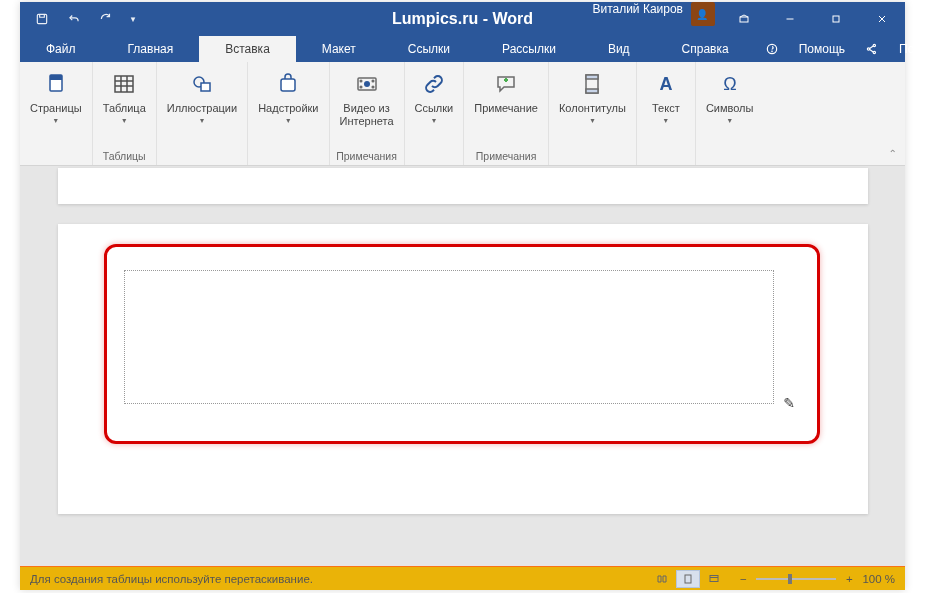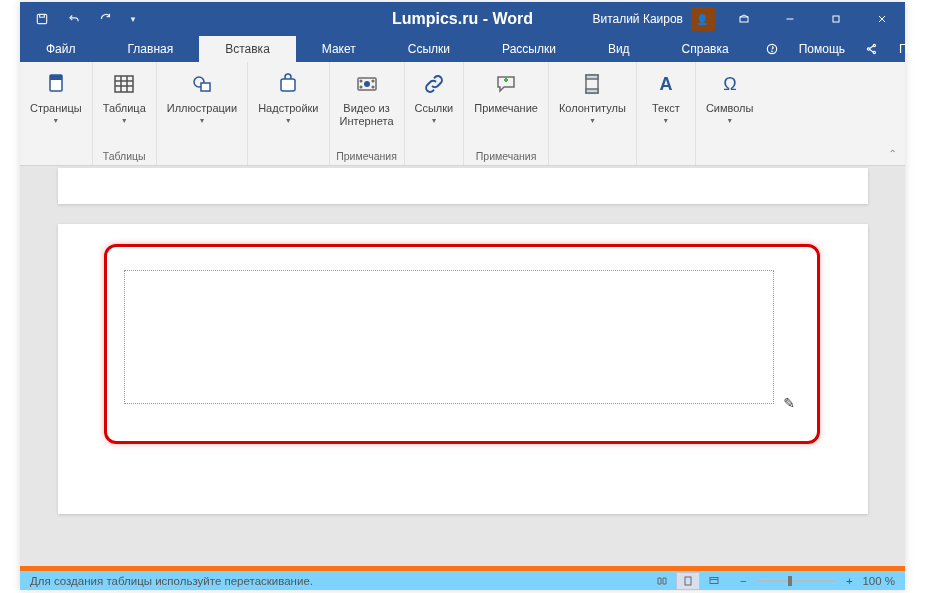--- a/index.html
+++ b/index.html
@@ -6,21 +6,21 @@
 body { background: #fff; width: 925px; height: 593px; overflow: hidden; position: relative; }
 
 .window { position: absolute; left: 20px; top: 2px; width: 885px; height: 588px; background: #fff; box-shadow: 0 0 8px rgba(0,0,0,0.15); display: flex; flex-direction: column; }
 
 
 .titlebar { height: 34px; background: #2b579a; display: flex; align-items: center; color: #fff; font-size: 12px; position: relative; }
 .qat { display: flex; align-items: center; gap: 4px; padding-left: 8px; }
 .qat-btn { width: 28px; height: 28px; display: flex; align-items: center; justify-content: center; color: #fff; opacity: 0.9; }
 .qat-btn svg { width: 14px; height: 14px; }
 .title-center { position: absolute; left: 50%; transform: translateX(-50%); white-space: nowrap; font-size: 16px; font-weight: bold; }
-.title-right { margin-left: auto; display: flex; align-items: center; height: 100%; }
+.title-right { margin-left: auto; display: flex; height: 100%; }
 .username { font-size: 12px; padding: 0 8px; }
 .avatar { width: 24px; height: 24px; background: #8b4513; border-radius: 2px; margin-right: 6px; display:flex; align-items:center; justify-content:center; font-size:10px; }
 .winbtn { width: 46px; height: 34px; display: flex; align-items: center; justify-content: center; color: #fff; }
 .winbtn svg { width: 12px; height: 12px; }
 
 
 .menubar { height: 26px; background: #2b579a; display: flex; align-items: stretch; color: #fff; font-size: 12px; }
 .menutab { padding: 0 26px; display: flex; align-items: center; cursor: default; }
 .menutab.active { background: #f3f3f3; color: #404040; }
 .menu-right { margin-left: auto; display: flex; align-items: center; }
@@ -41,21 +41,21 @@
 
 
 .docarea { flex: 1; background: #e6e6e6; position: relative; overflow: hidden; }
 .page-strip-top { position: absolute; left: 38px; top: 2px; width: 810px; height: 36px; background: #fff; box-shadow: 0 1px 3px rgba(0,0,0,0.15); }
 .page { position: absolute; left: 38px; top: 58px; width: 810px; height: 290px; background: #fff; box-shadow: 0 1px 3px rgba(0,0,0,0.15); }
 .red-annot { position: absolute; border: 3px solid #d60000; border-radius: 12px; box-shadow: 0 0 6px rgba(214,0,0,0.3); pointer-events: none; }
 .draft-table { position: absolute; border: 1px dotted #999; background: transparent; }
 .cursor-draw { position: absolute; right: -22px; bottom: -8px; font-size: 14px; color: #333; }
 
 
-.statusbar { height: 24px; background: #7dd3fc; border-top: 5px solid #f97316; display: flex; align-items: center; font-size: 11.5px; color: #555; padding: 0 10px; }
+.statusbar { height: 24px; background: #eab308; border-top: 1px solid #f97316; display: flex; align-items: center; font-size: 11.5px; color: #555; padding: 0 10px; }
 .status-left { flex: 1; }
 .status-right { display: flex; align-items: center; gap: 10px; }
 .view-btns { display: flex; gap: 2px; }
 .view-btn { width: 24px; height: 18px; display: flex; align-items: center; justify-content: center; border: 1px solid transparent; }
 .view-btn.active { background: #d8e0ec; border-color: #b5c5dd; }
 .zoom { display: flex; align-items: center; gap: 6px; }
 .zoom-track { width: 80px; height: 2px; background: #bbb; position: relative; }
 .zoom-thumb { position: absolute; left: 40%; top: -4px; width: 4px; height: 10px; background: #777; }
 .zoom-btn { width: 14px; text-align: center; }
 </style>

